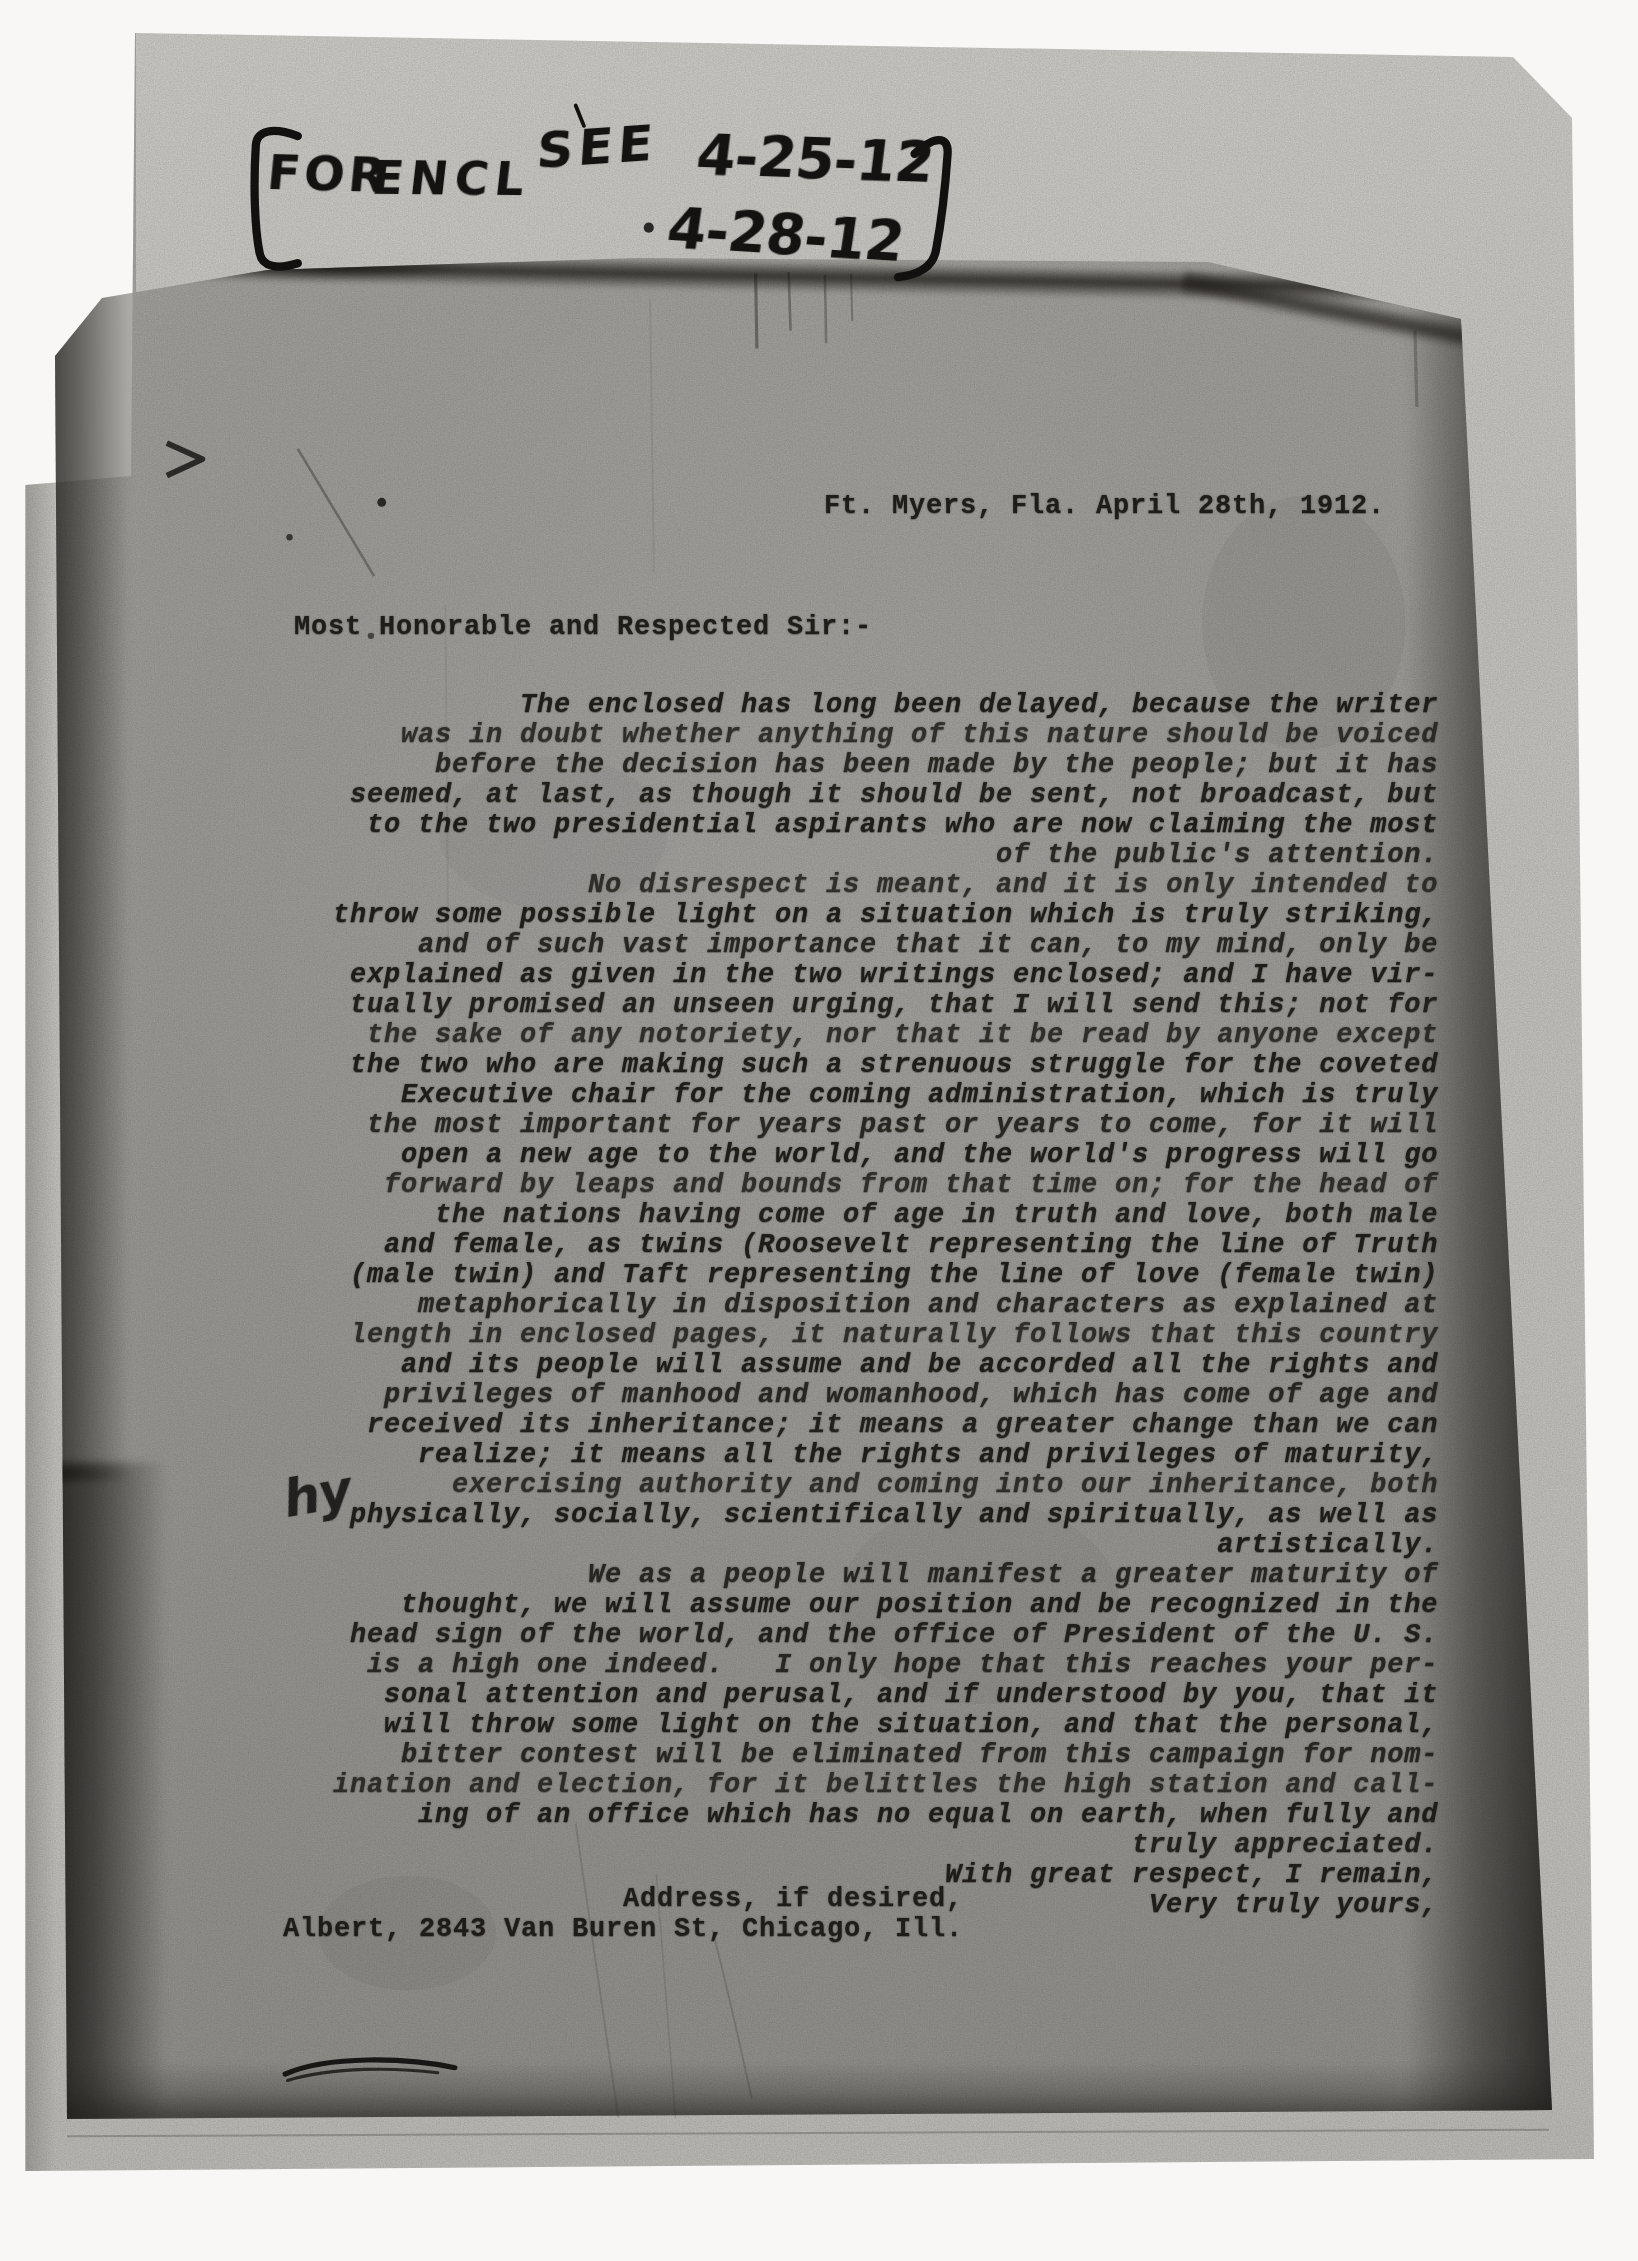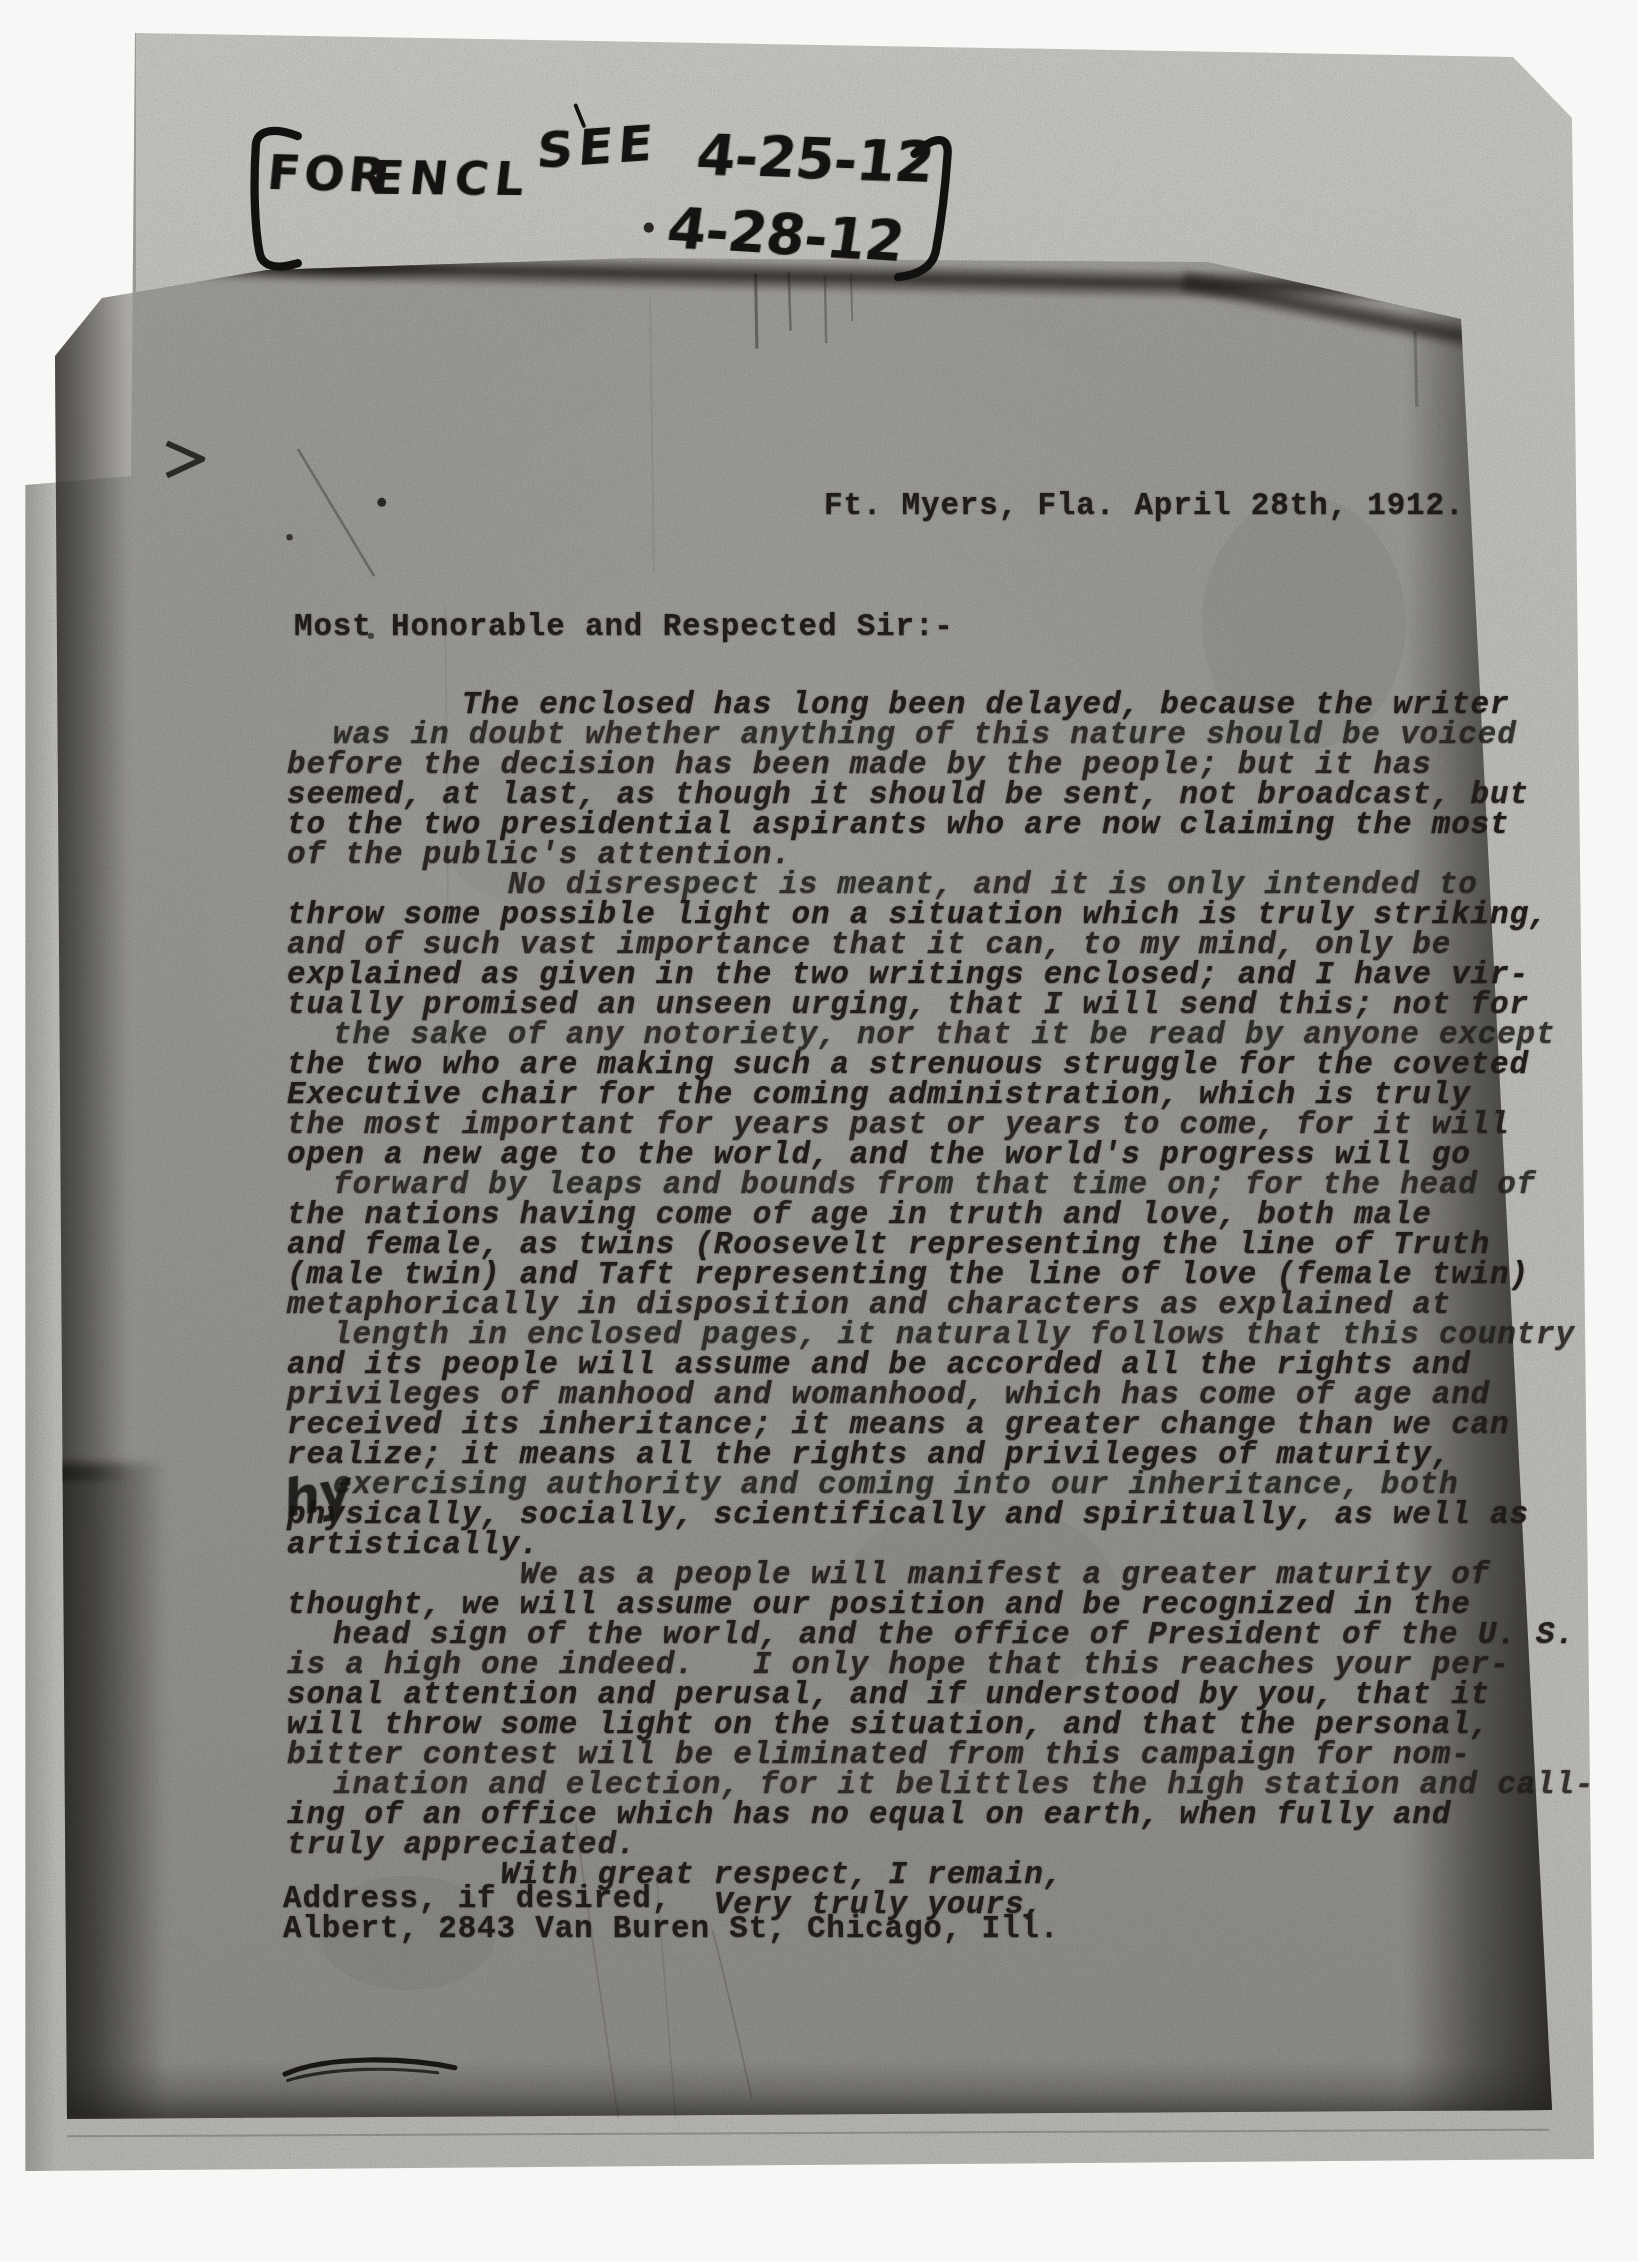--- a/index.html
+++ b/index.html
@@ -73,27 +73,28 @@
   .edge-bottom{
     left:57px;top:2062px;width:1501px;height:60px;
     background:linear-gradient(to top,rgba(35,33,30,.7),rgba(35,33,30,.25) 50%,rgba(35,33,30,0));
     filter:blur(3.2px);
   }
   
   .typed{
     position:absolute;
     font-family:"Liberation Mono",monospace;
     font-weight:700;
-    font-size:31px;line-height:30px;
+    font-size:27px;line-height:30px;
     letter-spacing:0.8px;
     color:#25221d;
     white-space:pre;
     text-shadow:0 0 1.9px rgba(28,25,21,.55),0 0.6px 0.6px rgba(28,25,21,.25);
     filter:blur(0.3px);
     z-index:4;
+    text-align:right;
   }
   .tline{white-space:pre;}
   .dateline{left:824px;top:491px;}
   .salutation{left:287px;top:612px;margin-left:7px;}
   .bodyblock{left:287px;top:690px;font-style:italic;}
   .bodyblock .tline:nth-child(3n){opacity:.92;}
   .bodyblock .tline:nth-child(5n+2){opacity:.86;margin-left:46px;}
   .bodyblock .tline:nth-child(7n+4){opacity:.97;}
   .signature{left:781px;top:1919px;line-height:30px;}
   .address{left:283px;top:1884px;line-height:30px;}

